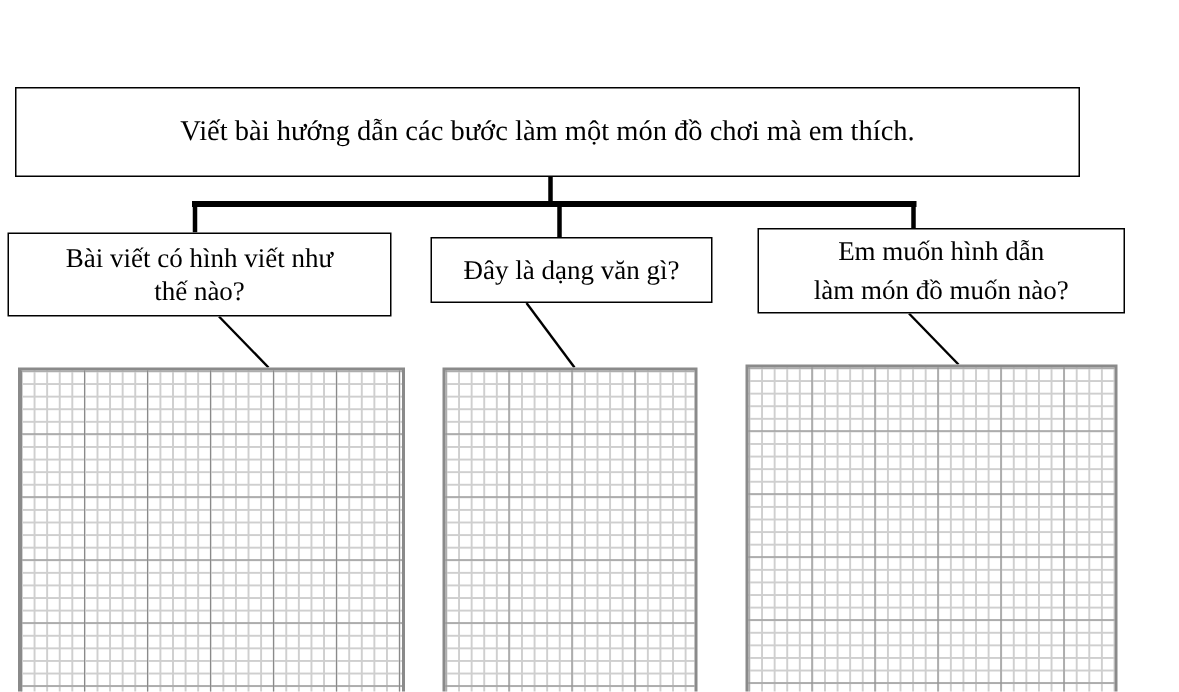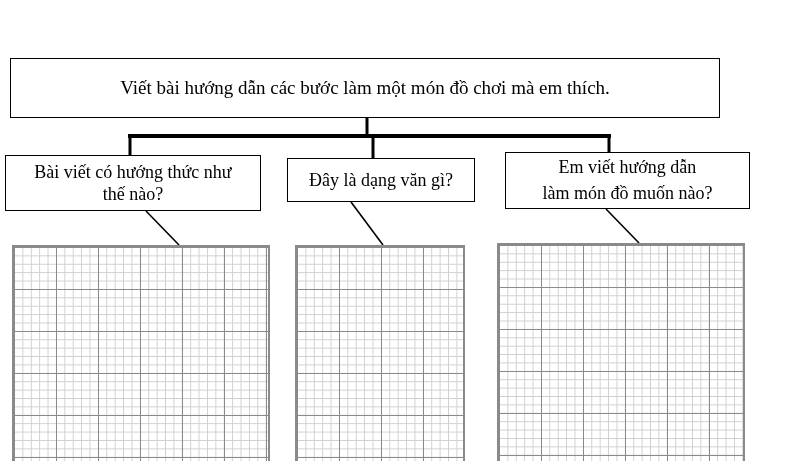--- a/index.html
+++ b/index.html
@@ -64,30 +64,30 @@
     <path d="M128 96 L611 96" stroke="#000" stroke-width="4" fill="none"></path>
     <path d="M130 96 L130 115" stroke="#000" stroke-width="3" fill="none"></path>
     <path d="M373 96 L373 118" stroke="#000" stroke-width="3" fill="none"></path>
     <path d="M609 96 L609 112" stroke="#000" stroke-width="3" fill="none"></path>
     <path d="M146 171 L179 205" stroke="#000" stroke-width="1.6" fill="none"></path>
     <path d="M351 162 L383 205" stroke="#000" stroke-width="1.6" fill="none"></path>
     <path d="M606 169 L639 203" stroke="#000" stroke-width="1.6" fill="none"></path>
   </svg>
 
   <div class="box q-box q1">
-    <span class="q-line">Bài viết có hướng thức như</span>
+    <span class="q-line">Bài viết có hình viết như</span>
     <span class="q-line">thế nào?</span>
   </div>
 
   <div class="box q-box q2">
     <span class="q-line">Đây là dạng văn gì?</span>
   </div>
 
   <div class="box q-box q3">
-    <span class="q-line">Em viết hướng dẫn</span>
+    <span class="q-line">Em muốn hình dẫn</span>
     <span class="q-line">làm món đồ muốn nào?</span>
   </div>
 
   <div class="grid grid-left"></div>
   <div class="grid grid-mid"></div>
   <div class="grid grid-right"></div>
 
   <span class="stray">x̃</span>
 
 </div>

